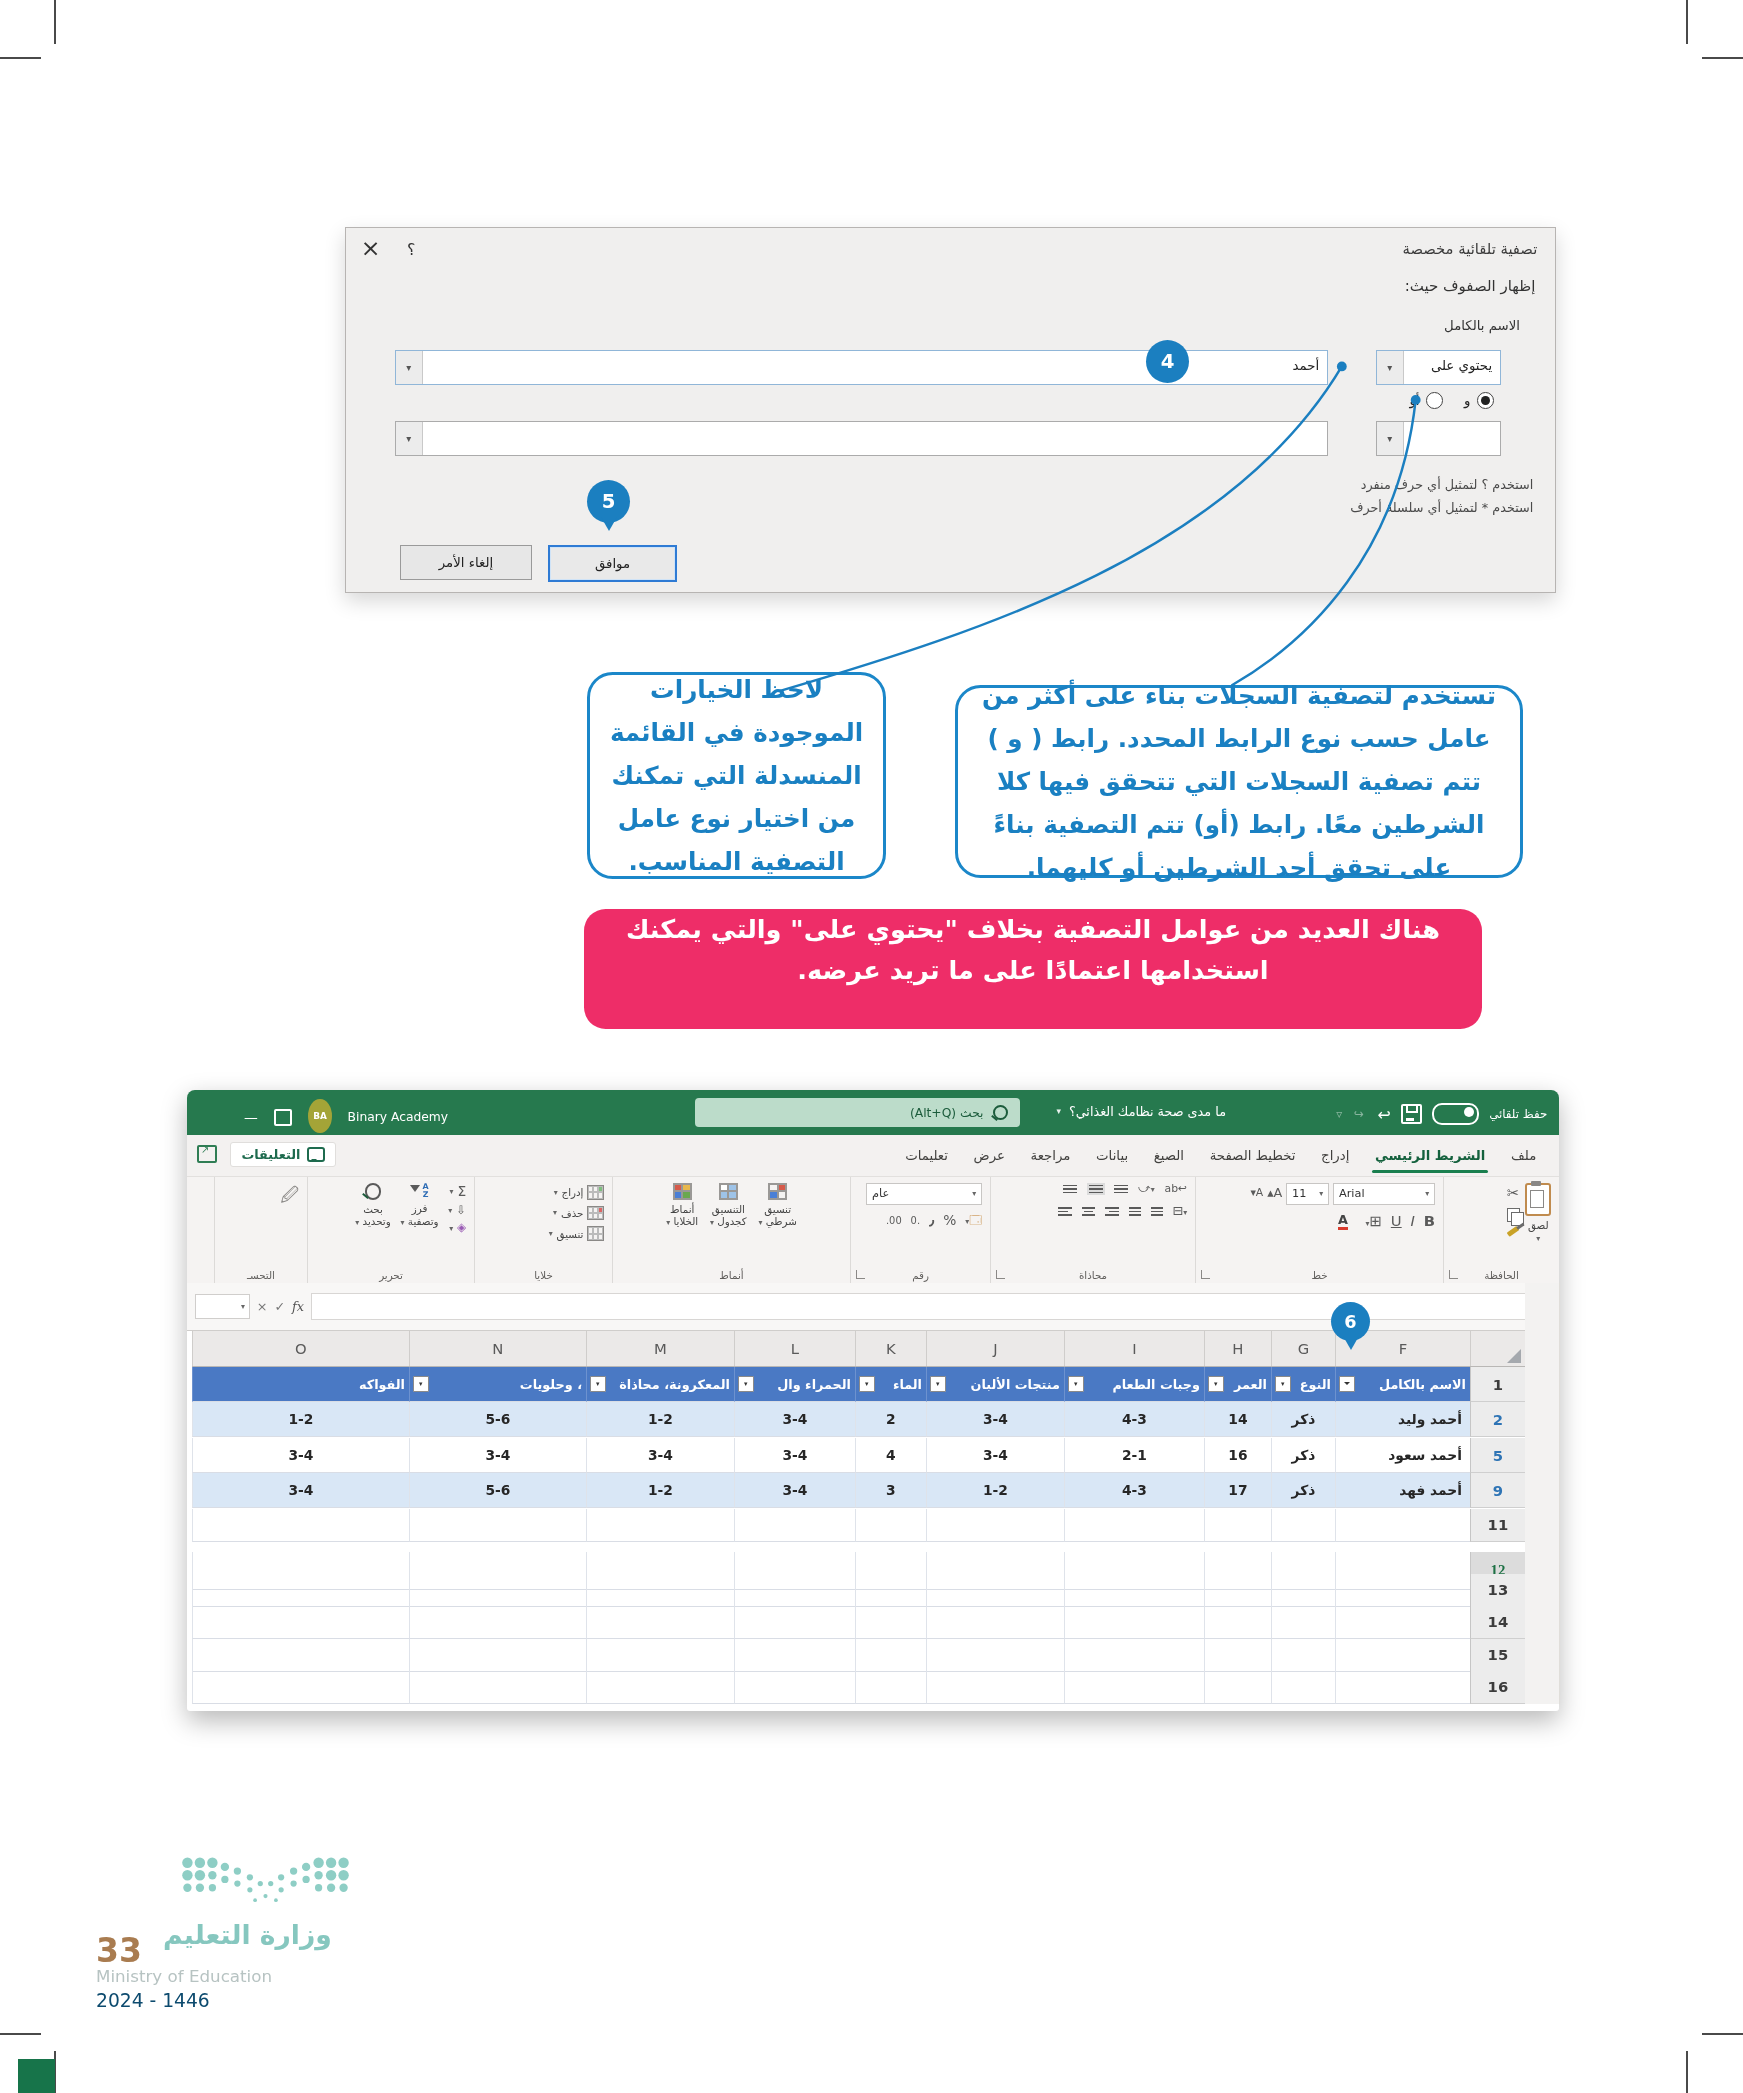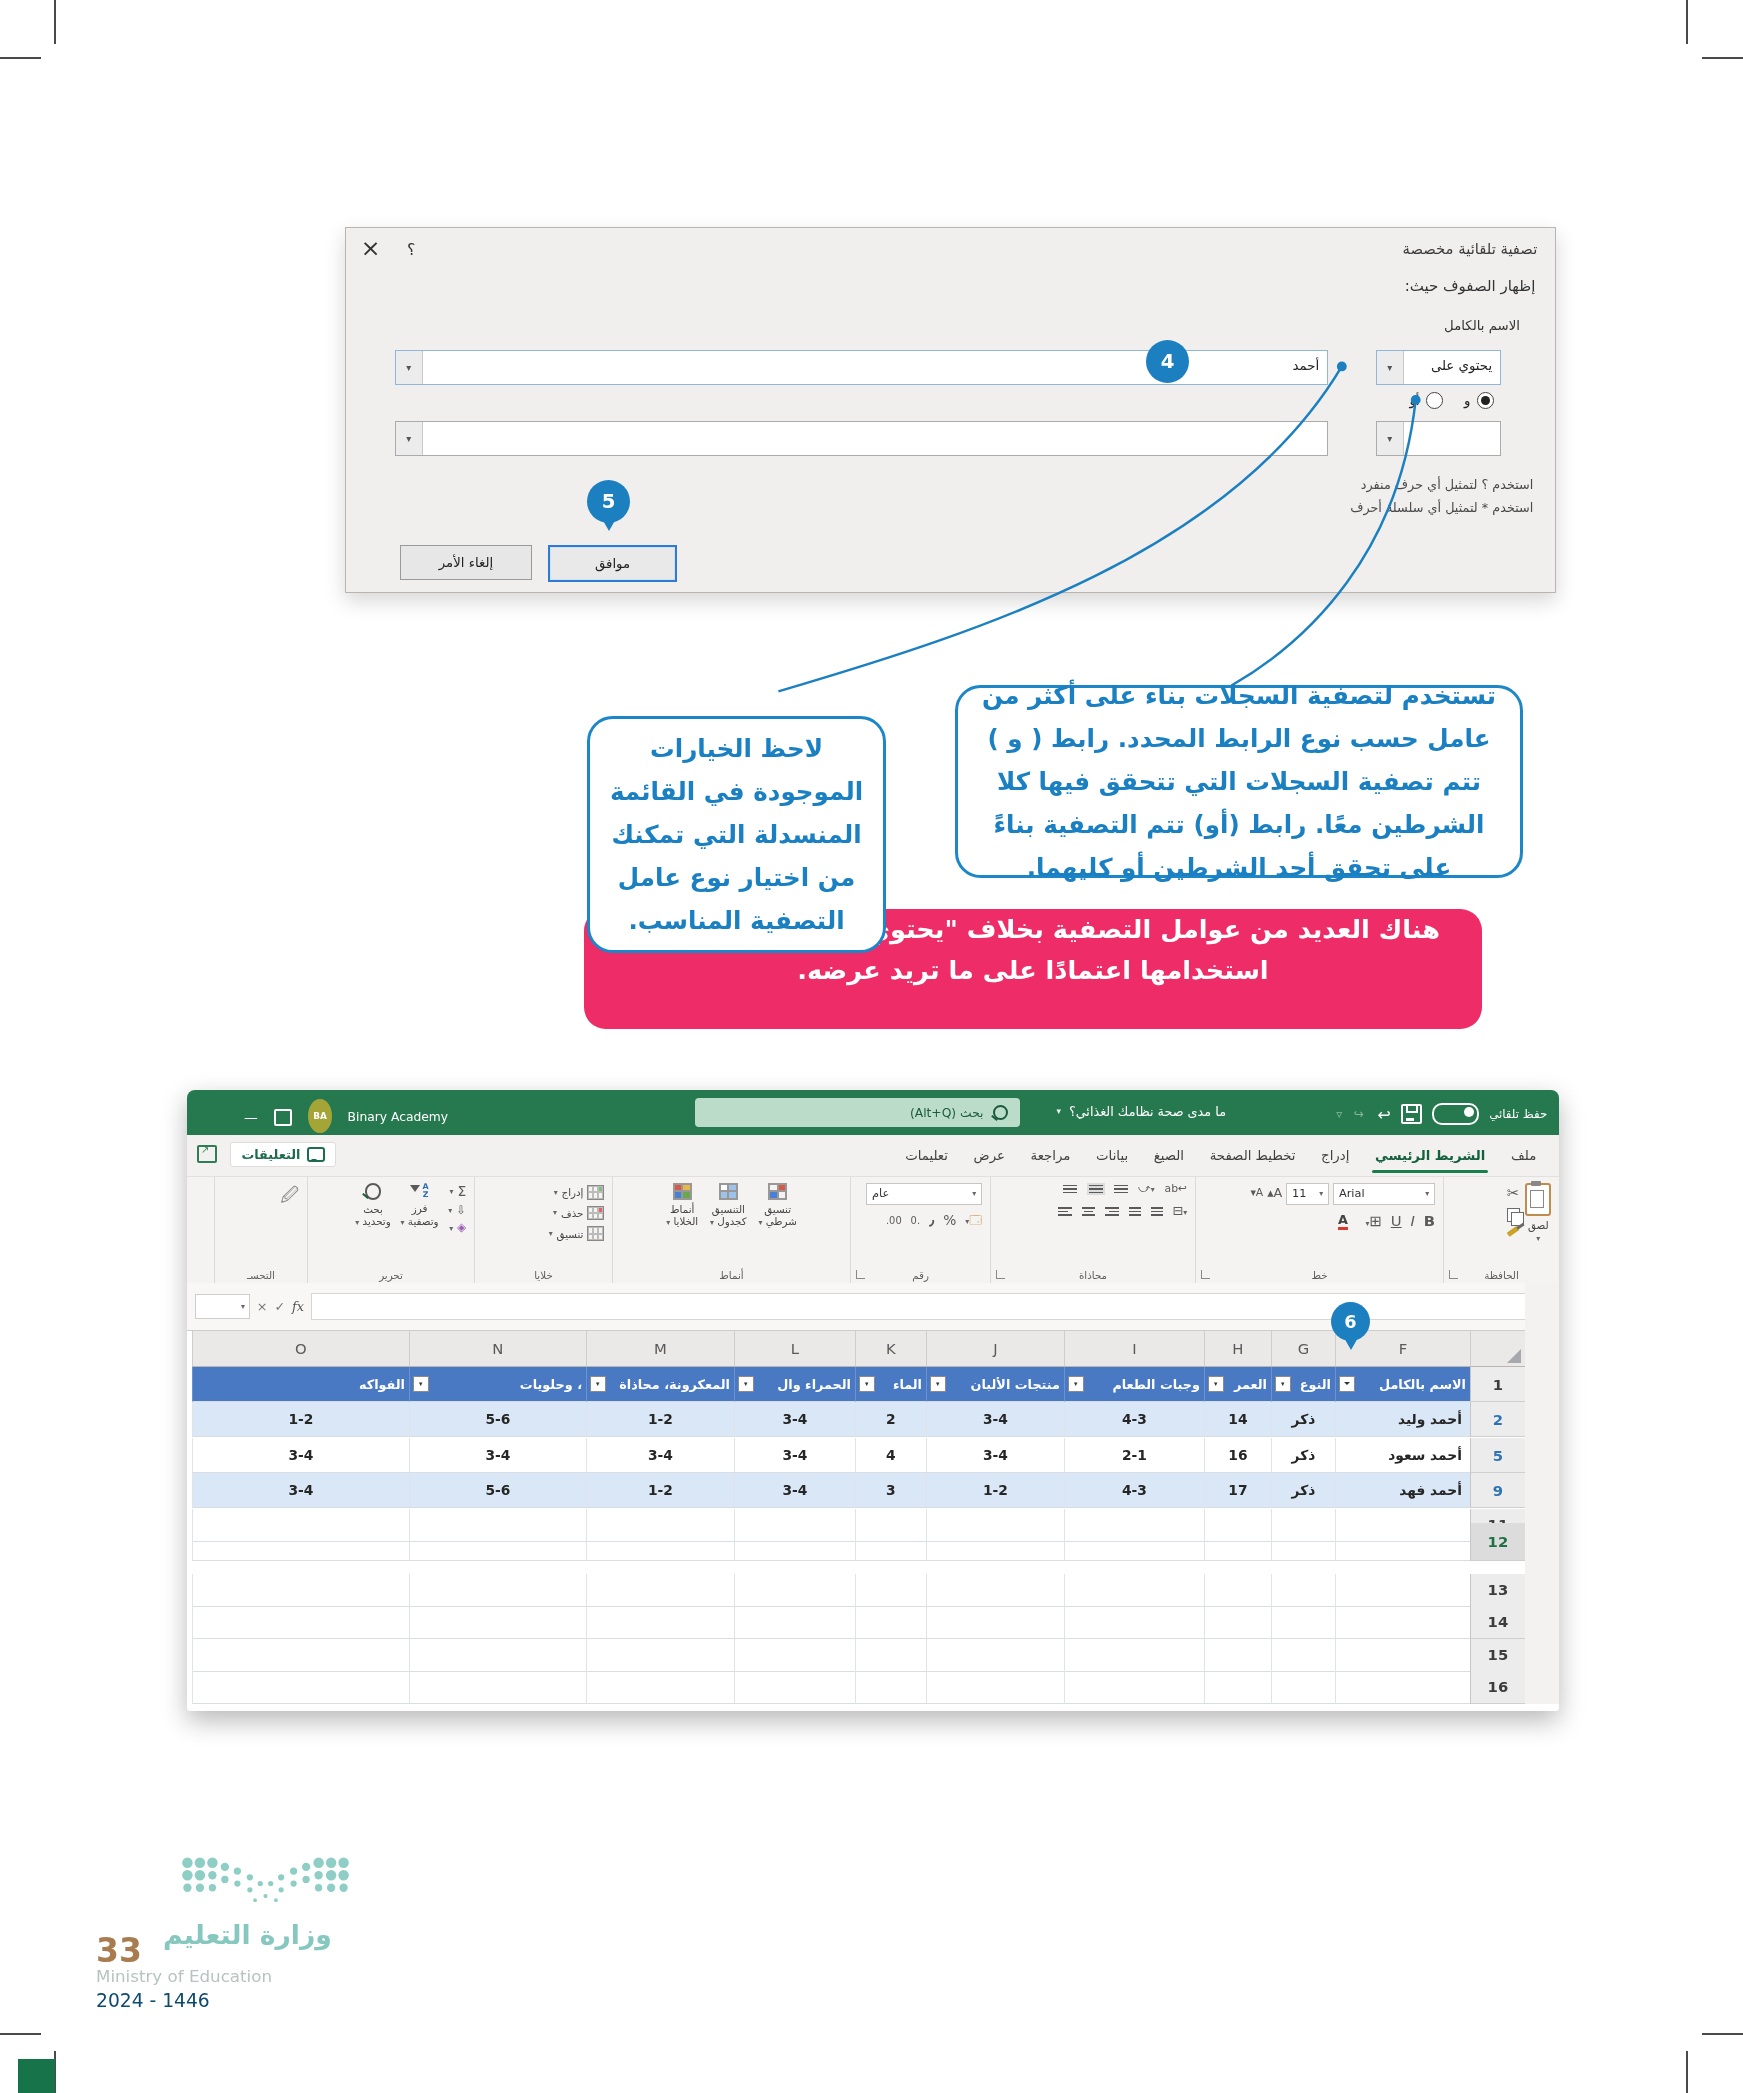--- a/index.html
+++ b/index.html
@@ -236,21 +236,21 @@
 <div class="badge" style="left:1146px;top:340px;width:43px;height:43px;font-size:19.7px;">
   <span>4</span>
 </div>
 <div class="badge pin" style="left:587px;top:480px;width:43px;height:43px;font-size:19.7px;">
   <span>5</span>
 </div>
 <div class="badge pin" style="left:1331px;top:1302px;width:39px;height:39px;font-size:17.7px;">
   <span>6</span>
 </div>
 
-<div class="callout" style="left:587px;top:716px;width:299px;height:237px;font-size:24.6px;line-height:43px;padding:5.9px 15.8px;box-sizing:border-box;justify-content:flex-end;">
+<div class="callout" style="left:587px;top:672px;width:299px;height:207px;font-size:24.6px;line-height:43px;padding:5.9px 15.8px;box-sizing:border-box;justify-content:flex-end;">
   <span>لاحظ الخيارات الموجودة في القائمة المنسدلة التي تمكنك من اختيار نوع عامل التصفية المناسب.</span>
 </div>
 <div class="callout" style="left:915px;top:685px;width:568px;height:193px;font-size:24.6px;line-height:43px;padding:5.9px 19.7px;box-sizing:border-box;margin-left:40px;">
   <span>تستخدم لتصفية السجلات بناء على أكثر من عامل حسب نوع الرابط المحدد. رابط ( و ) تتم تصفية السجلات التي تتحقق فيها كلا الشرطين معًا. رابط (أو) تتم التصفية بناءً على تحقق أحد الشرطين أو كليهما.</span>
 </div>
 
 <div id="banner">
   <span>هناك العديد من عوامل التصفية بخلاف "يحتوي على" والتي يمكنك استخدامها اعتمادًا على ما تريد عرضه.</span>
 </div>
 
@@ -700,21 +700,21 @@
       <div class="cell colG"></div>
       <div class="cell colH"></div>
       <div class="cell colI"></div>
       <div class="cell colJ"></div>
       <div class="cell colK"></div>
       <div class="cell colL"></div>
       <div class="cell colM"></div>
       <div class="cell colN"></div>
       <div class="cell colO"></div>
   </div>
-  <div class="row" style="top:433px;height:38px;">
+  <div class="row" style="top:462px;height:38px;font-family:Liberation Serif, serif;">
     <div class="rnum rncol green">12</div>
     <div class="cell colF"></div>
       <div class="cell colG"></div>
       <div class="cell colH"></div>
       <div class="cell colI"></div>
       <div class="cell colJ"></div>
       <div class="cell colK"></div>
       <div class="cell colL"></div>
       <div class="cell colM"></div>
       <div class="cell colN"></div>

